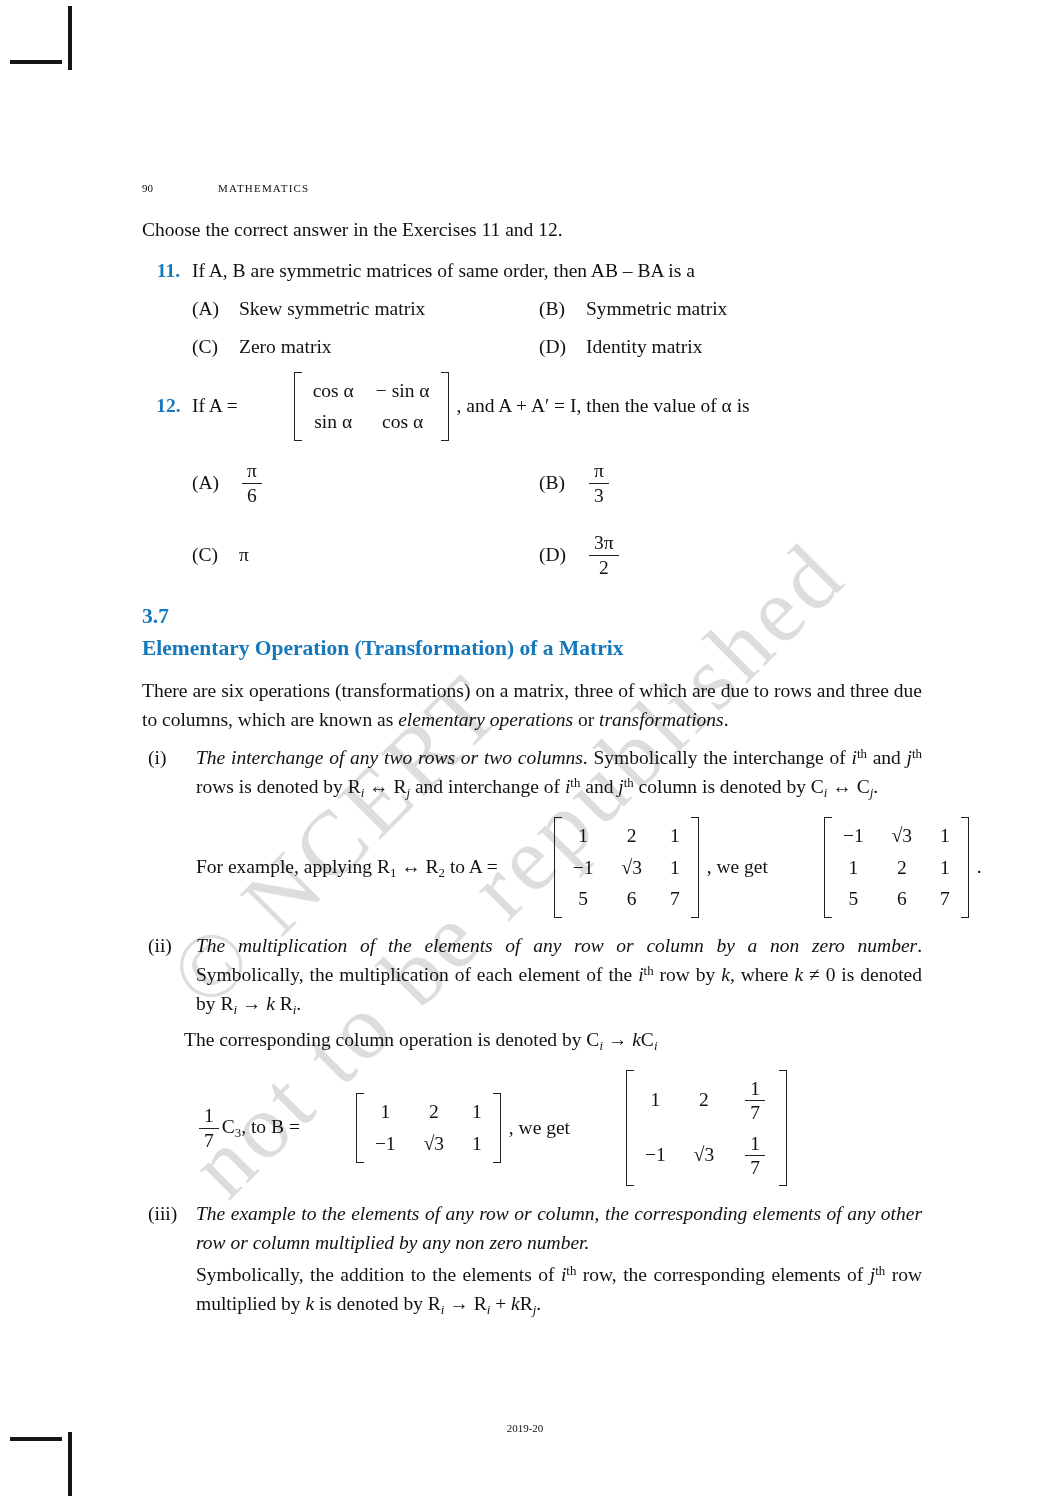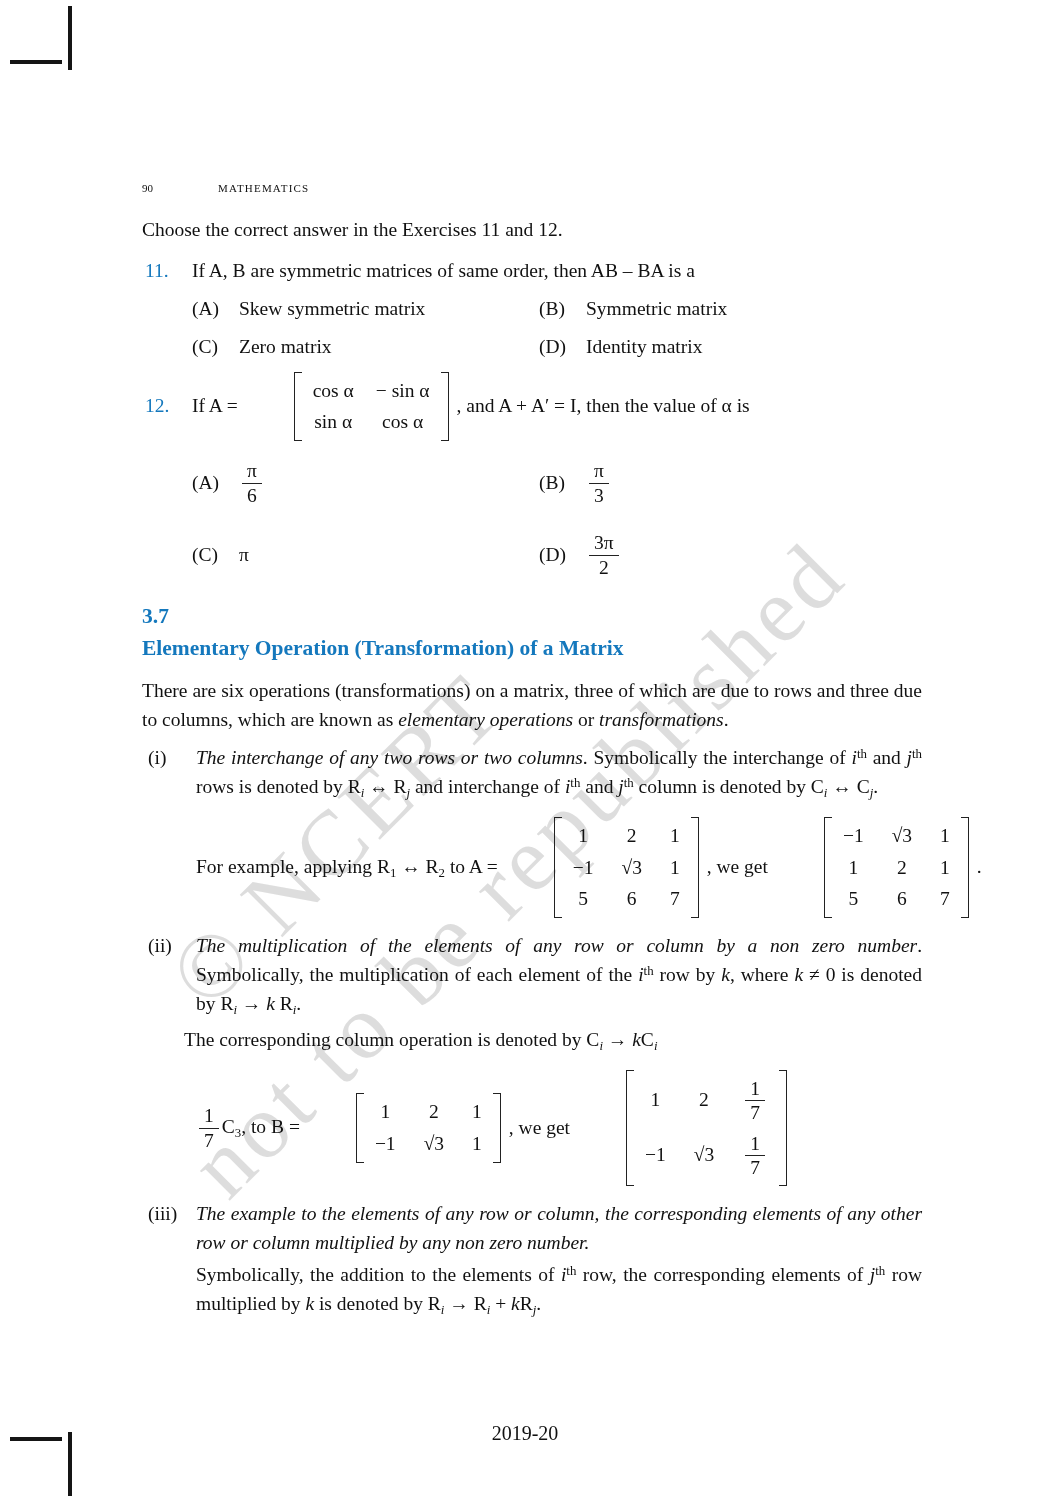--- a/index.html
+++ b/index.html
@@ -25,21 +25,21 @@
     font-size:19.5px; line-height:1.48; }
 
   .pagehead{ display:flex; font-size:11px; margin-bottom:20px; }
   .pagehead .pnum{ width:76px; flex:none; }
   .pagehead .ptitle{ letter-spacing:1.2px; }
 
   .intro{ margin:0 0 12px 0; }
 
   .exr{ display:flex; margin:4px 0 4px 0; }
   .exr.center{ align-items:center; }
-  .exnum{ color:var(--blue); font-weight:normal; width:50px; flex:none; padding-left:3px; }
+  .exnum{ color:var(--blue); font-weight:bold; width:50px; flex:none; padding-left:3px;text-align:center; }
   .exbody{ flex:1; }
   .exbody p{ margin:0; }
 
   .opt-grid{ display:grid; grid-template-columns:347px auto; row-gap:9px; margin:9px 0 6px 0; }
   .opt{ display:flex; align-items:center; }
   .opt .olabel{ width:47px; flex:none; }
 
   .opt12-grid{ display:grid; grid-template-columns:347px auto; row-gap:24px; margin:18px 0 8px 50px; }
 
   .inline-row{ display:flex; align-items:center; flex-wrap:wrap; }
@@ -68,21 +68,21 @@
   .li .lbl{ width:48px; flex:none; }
   .li .ltxt{ flex:1; text-align:justify; }
   .li .ltxt p{ margin:0; }
   .li .ltxt p + p{ margin-top:3px; }
 
   .subline{ margin:2px 0 2px 42px; }
 
   .example{ display:flex; align-items:center; margin:14px 0 14px 54px; white-space:nowrap; }
 
   .footer{ position:absolute; left:0; right:0; top:1422px; text-align:center;
-           font-size:20px; z-index:2; }
+           font-size:11px; z-index:2; }
 
   .it{ font-style:italic; }
   .sup{ font-size:.66em; vertical-align:.5em; }
   .sub{ font-size:.66em; vertical-align:-.3em; }
 </style>
 </head>
 <body>
 
 <div class="page">
 

